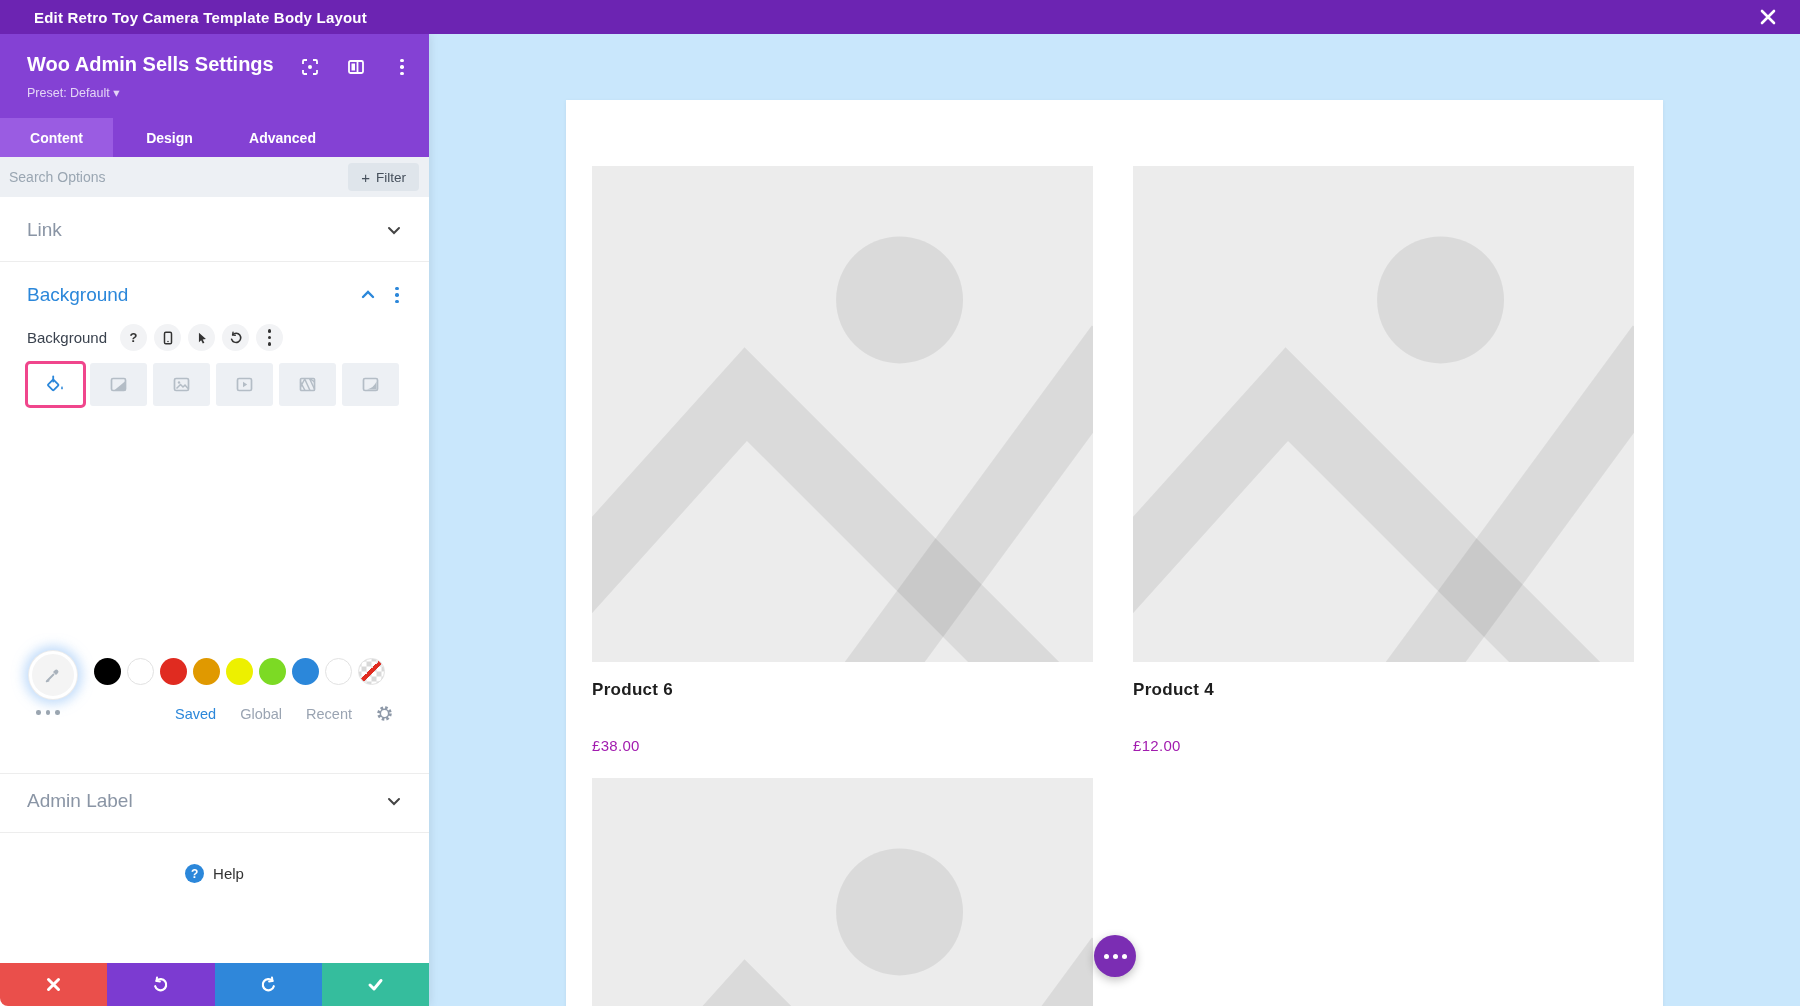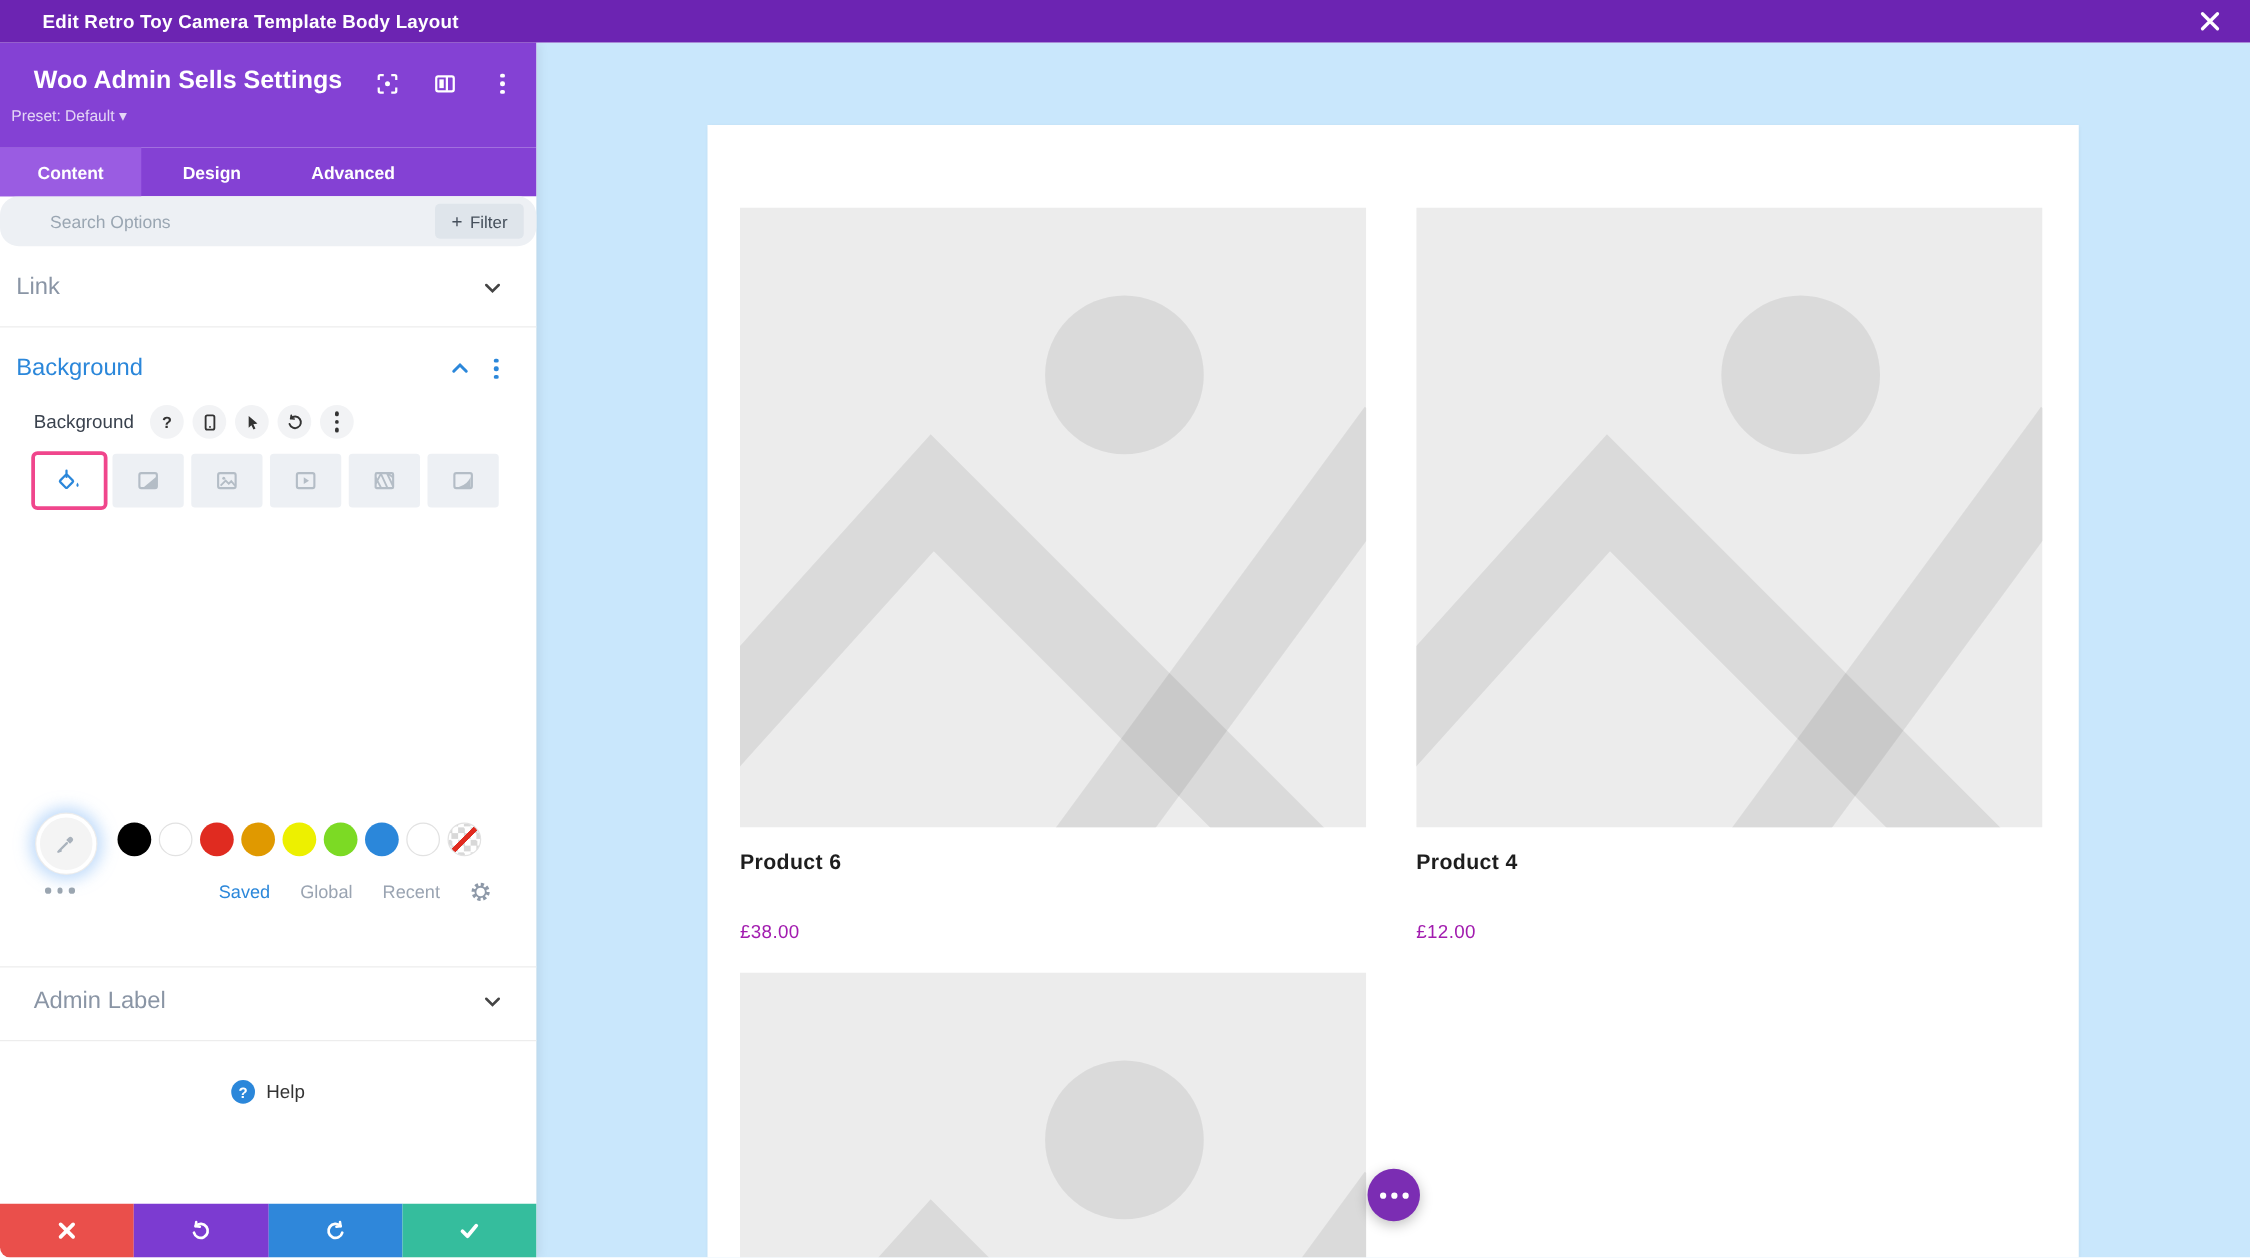--- a/index.html
+++ b/index.html
@@ -27,39 +27,39 @@
 
   .fab { position:absolute; left:665px; top:901px; width:42px; height:42px; border-radius:50%;
          background:#7b2db3; box-shadow:0 3px 10px rgba(0,0,0,.25); display:flex; align-items:center; justify-content:center; gap:4px; cursor:pointer; }
   .fab i { width:5px; height:5px; border-radius:50%; background:#fff; display:block; }
 
   
   .panel { position:absolute; left:0; top:34px; width:429px; height:972px; background:#fff; z-index:20; box-shadow:2px 0 8px rgba(0,0,0,.08); }
 
   .panel-header { height:84px; background:#8441d4; position:relative; }
   .panel-title { position:absolute; left:27px; top:19px; color:#fff; font-size:20px; font-weight:bold; }
-  .panel-preset { position:absolute; left:9px; top:51px; color:rgba(255,255,255,.78); font-size:12.5px; cursor:pointer;text-align:center; }
+  .panel-preset { position:absolute; left:27px; top:51px; color:rgba(255,255,255,.78); font-size:12.5px; cursor:pointer;text-align:center; }
   .hdr-icons { position:absolute; right:18px; top:24px; display:flex; gap:28px; }
   .hdr-icons .hic { width:18px; height:18px; color:#fff; cursor:pointer; }
   .vdots { display:flex; flex-direction:column; gap:3px; align-items:center; justify-content:center; width:18px; height:18px; }
   .vdots i { width:3.5px; height:3.5px; border-radius:50%; background:currentColor; display:block; }
 
   .panel-tabs { height:39px; background:#8441d4; display:flex; }
   .ptab { width:113px; height:39px; display:flex; align-items:center; justify-content:center;
           color:#fff; font-size:14px; font-weight:bold; cursor:pointer; }
   .ptab.active { background:#9a5ce2; }
 
-  .search-row { height:40px; background:#edf0f4; display:flex; align-items:center; padding:0 10px 0 40px;border-radius:15px; }
+  .search-row { height:40px; background:#edf0f4; display:flex; align-items:center; padding:0 10px 0 9px; }
   .search-input { flex:1; border:none; background:transparent; outline:none; font-size:14px; color:#3d4652; font-family:"Liberation Sans",sans-serif; }
   .search-input::placeholder { color:#9aa6b2; }
   .filter-btn { display:flex; align-items:center; gap:6px; background:#dfe5eb; border-radius:4px; height:28px; padding:0 13px;
                 font-size:13.5px; color:#454f5b; cursor:pointer; white-space:nowrap; }
   .filter-plus { font-size:15px; line-height:1; }
 
-  .sect-row { display:flex; align-items:center; justify-content:space-between; padding:22px 27px 20px 13px; cursor:pointer; }
+  .sect-row { display:flex; align-items:center; justify-content:space-between; padding:22px 27px 20px 27px; cursor:pointer; }
   .sect-row.bordered { border-bottom:1px solid #ededed; }
   .sect-title { font-size:19px; color:#8a95a5; }
   .sect-title.blue { color:#2b87da; }
   .chev { width:16px; height:16px; color:#444; }
   .chev.blue { color:#2b87da; }
   .sect-right { display:flex; align-items:center; gap:16px; }
   .sect-right .vdots { color:#2b87da; width:10px; }
 
   .bg-open { padding:10px 27px 0 27px; }
   .bg-label-row { display:flex; align-items:center; gap:7px; margin-top:2px; }

